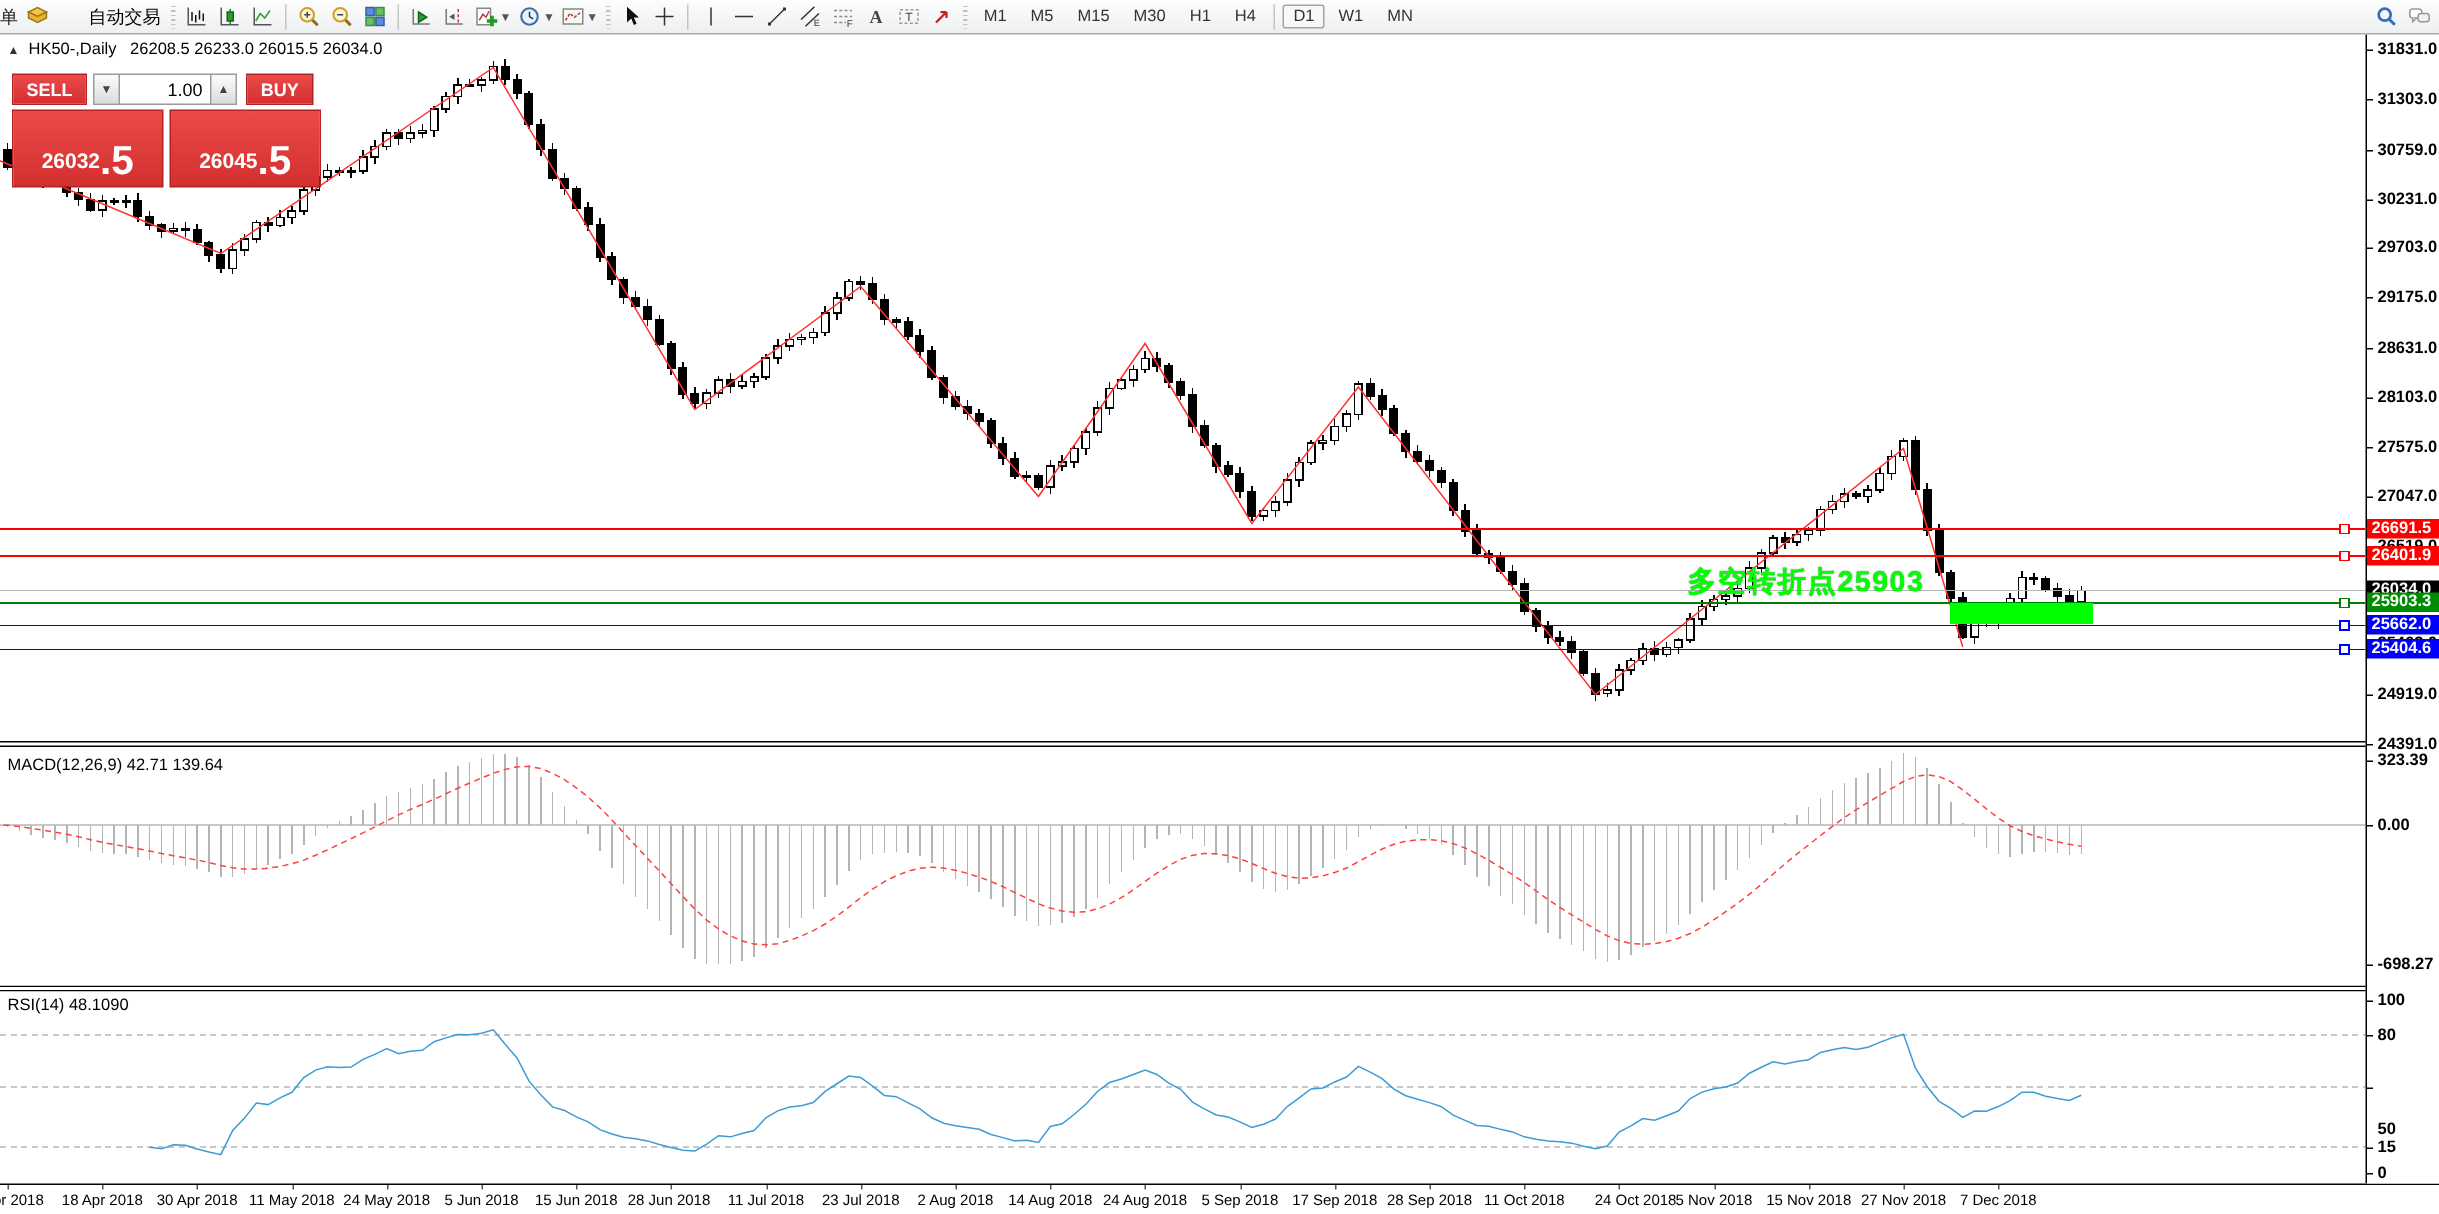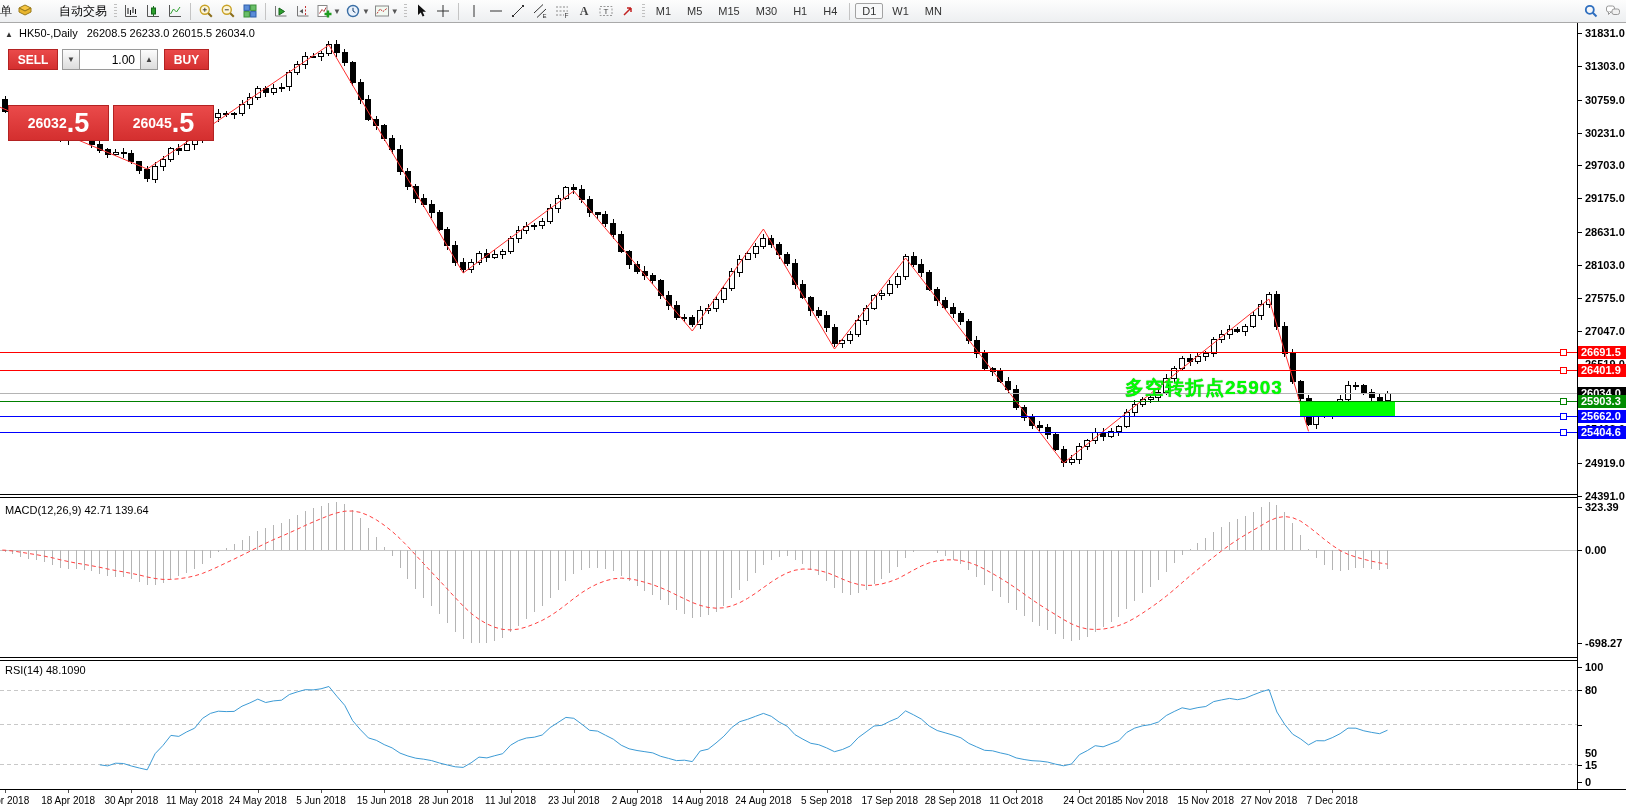--- a/index.html
+++ b/index.html
@@ -43,21 +43,21 @@
            font-family:inherit;}
   .oc-sell{width:50px;height:21px;text-align:right;}
   .oc-buy{width:45px;height:21px;margin-left:6px;}
   .oc-spin{width:18px;height:21px;background:linear-gradient(#fcfcfc,#dcdcdc);border:1px solid #9a9a9a;
            font-size:8px;color:#444;display:flex;align-items:center;justify-content:center;font-family:inherit;}
   .oc-spin.dn{margin-left:4px;}
   .oc-vol{width:55px;height:19px;border:1px solid #9a9a9a;border-left:none;border-right:none;
           font-size:12px;text-align:right;padding:0 5px 0 0;font-family:inherit;color:#000;}
   .oc-row2{position:absolute;left:8px;top:50px;display:flex;gap:4px;}
   .oc-price{width:99px;height:34px;display:flex;align-items:flex-start;justify-content:center;
-            padding-top:0;color:#fff;margin-top:32px;}
+            padding-top:16px;color:#fff;}
   .oc-price .main{font-size:14px;font-weight:bold;line-height:34px;}
   .oc-price .big{font-size:27px;font-weight:bold;line-height:34px;}
   
   .annotation{position:absolute;left:1125px;top:352px;z-index:4;font-size:19px;font-weight:bold;
               color:#00ff00;text-shadow:0 0 1px #2a7a2a;white-space:nowrap;letter-spacing:1px;}
   
   .ind-label{position:absolute;left:5px;top:6px;font-size:11px;color:#000;z-index:5;}
   
   .axis-col{position:absolute;left:1577px;top:0;width:49px;height:766px;background:#fff;
             border-left:1px solid #000;z-index:20;}

